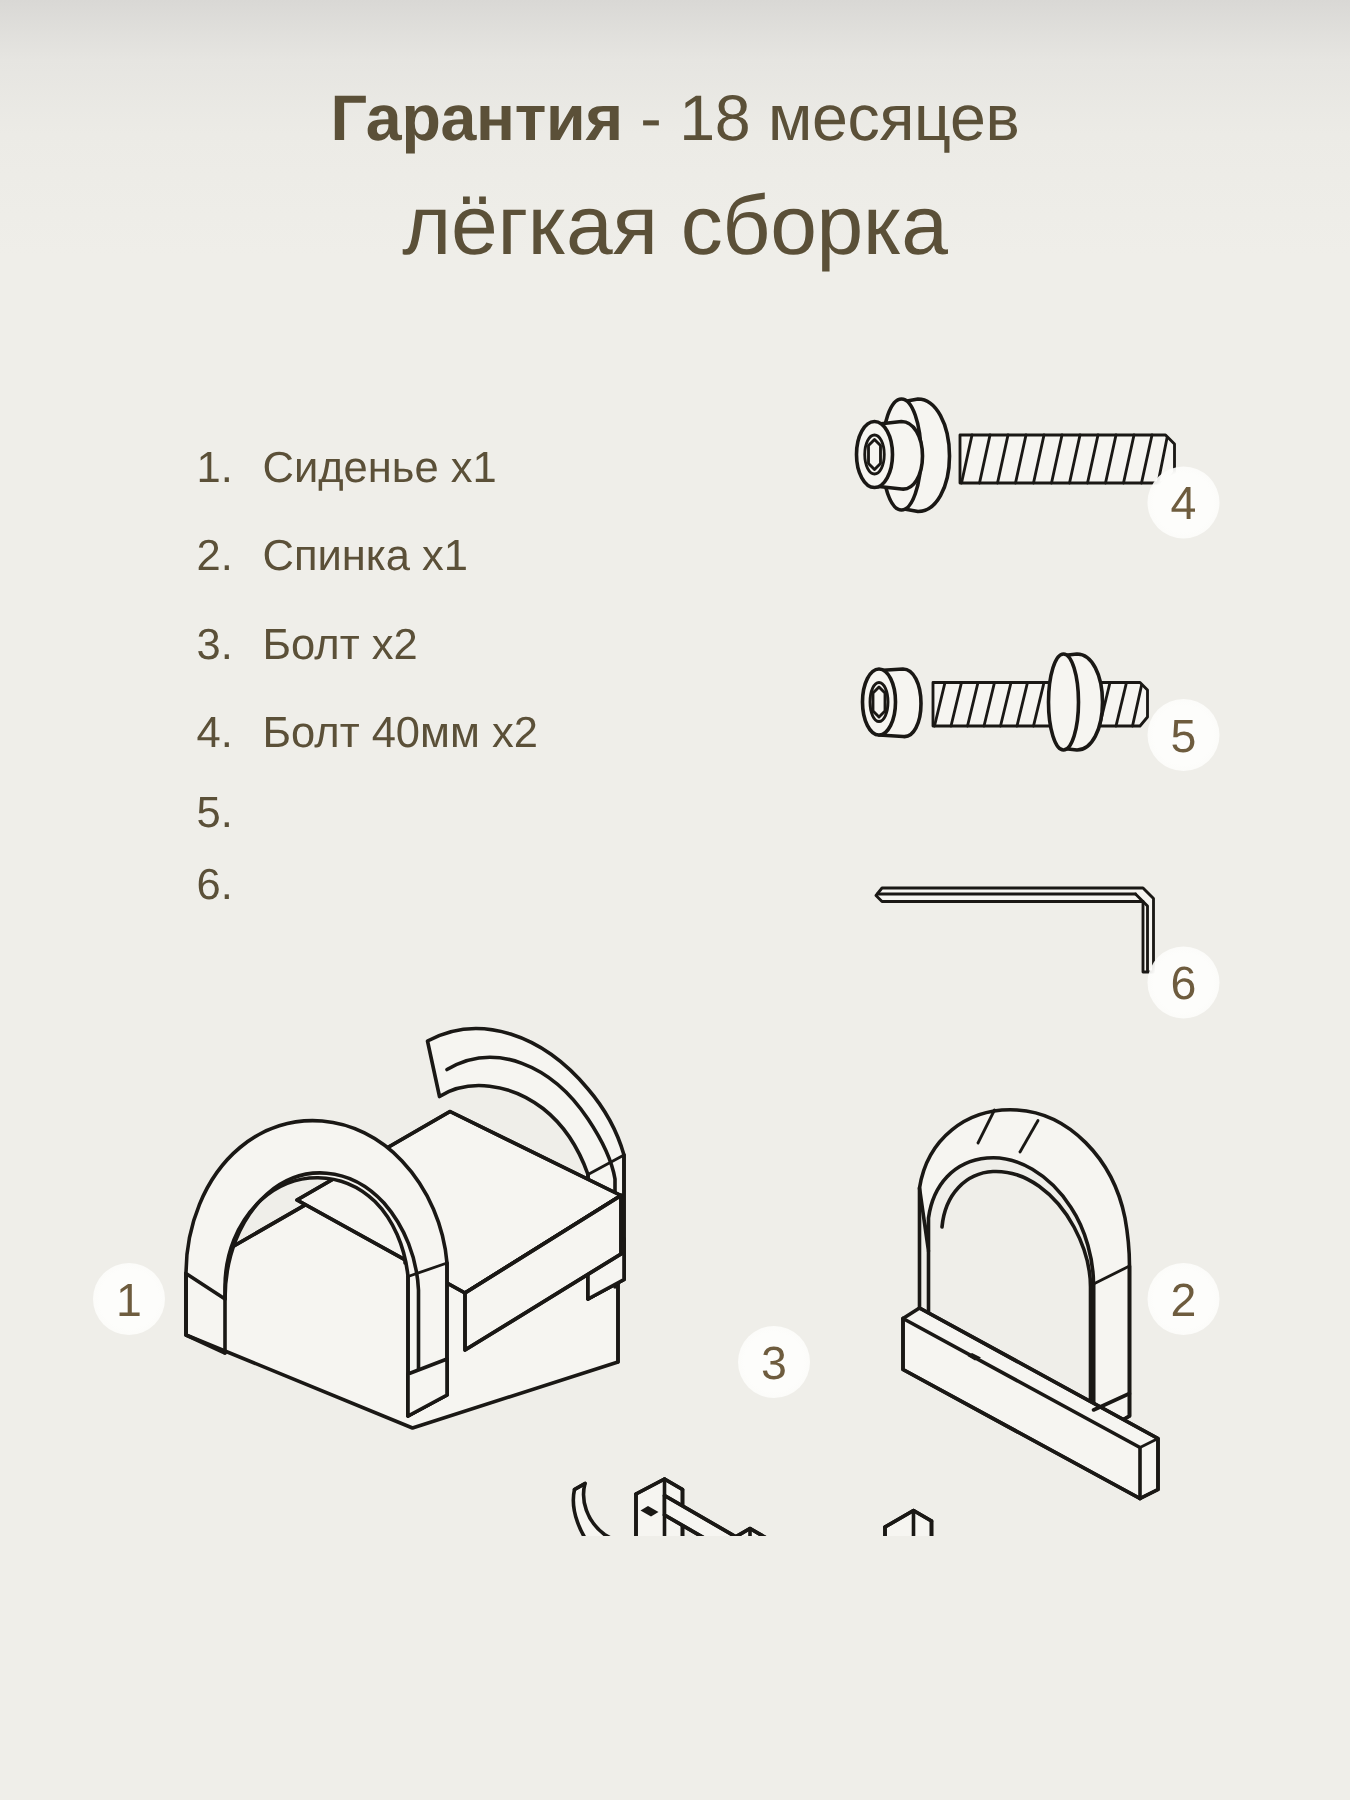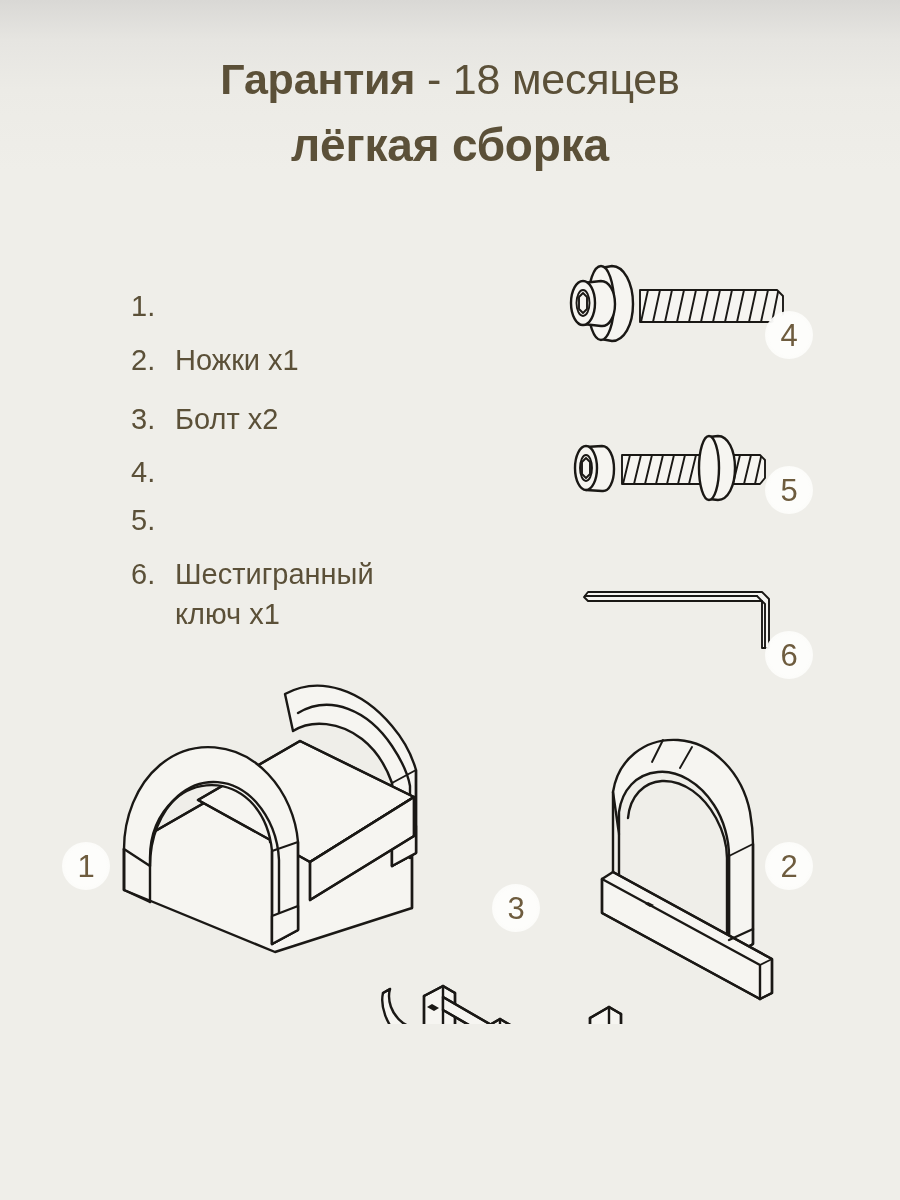--- a/index.html
+++ b/index.html
@@ -45,22 +45,22 @@
     white-space: nowrap;
   }
   .title-strong {
     font-weight: bold;
   }
   .title-normal {
     font-weight: normal;
   }
   #title-line2 {
     margin-top: 21px;
-    font-weight: bold;
-    font-size: 46px;
+    font-weight: normal;
+    font-size: 56px;
   }
 
   
   #parts-list {
     position: absolute;
     top: 292px;
     left: 131px;
     width: 330px;
   }
   .part-row {
@@ -146,39 +146,39 @@
 <div id="page">
 
   <div id="header">
     <div class="title-line"><span class="title-strong">Гарантия</span><span class="title-normal"> - 18 месяцев</span></div>
     <div class="title-line" id="title-line2">лёгкая сборка</div>
   </div>
 
   <div id="parts-list">
     <div class="part-row">
       <span class="part-num">1.</span>
+      <span class="part-text">Сиденье x1</span>
     </div>
     <div class="part-row">
       <span class="part-num">2.</span>
-      <span class="part-text">Ножки x1</span>
+      <span class="part-text">Спинка x1</span>
     </div>
     <div class="part-row">
       <span class="part-num">3.</span>
       <span class="part-text">Болт x2</span>
     </div>
     <div class="part-row">
       <span class="part-num">4.</span>
+      <span class="part-text">Болт 40мм x2</span>
     </div>
     <div class="part-row">
       <span class="part-num">5.</span>
     </div>
     <div class="part-row">
       <span class="part-num">6.</span>
-      <span class="part-text">Шестигранный
-ключ x1</span>
     </div>
   </div>
 
   <svg id="art" viewBox="0 0 900 1200" xmlns="http://www.w3.org/2000/svg">
 
     <g>
 
       <path class="fillwhite-thin" d="M 640 290 L 777 290 L 783 296 L 783 315 L 777 322 L 640 322 Z"></path>
 
       <g class="ln-thin" stroke-width="1.6">

